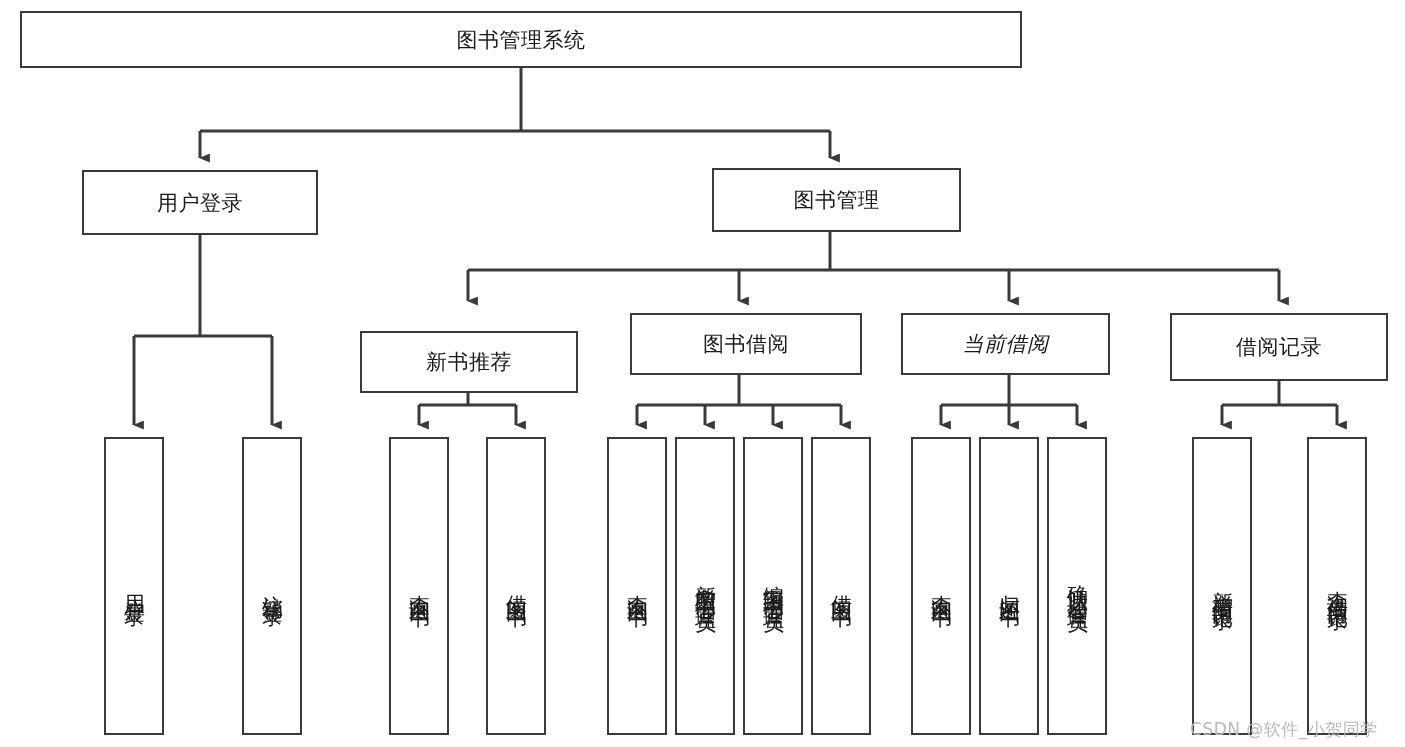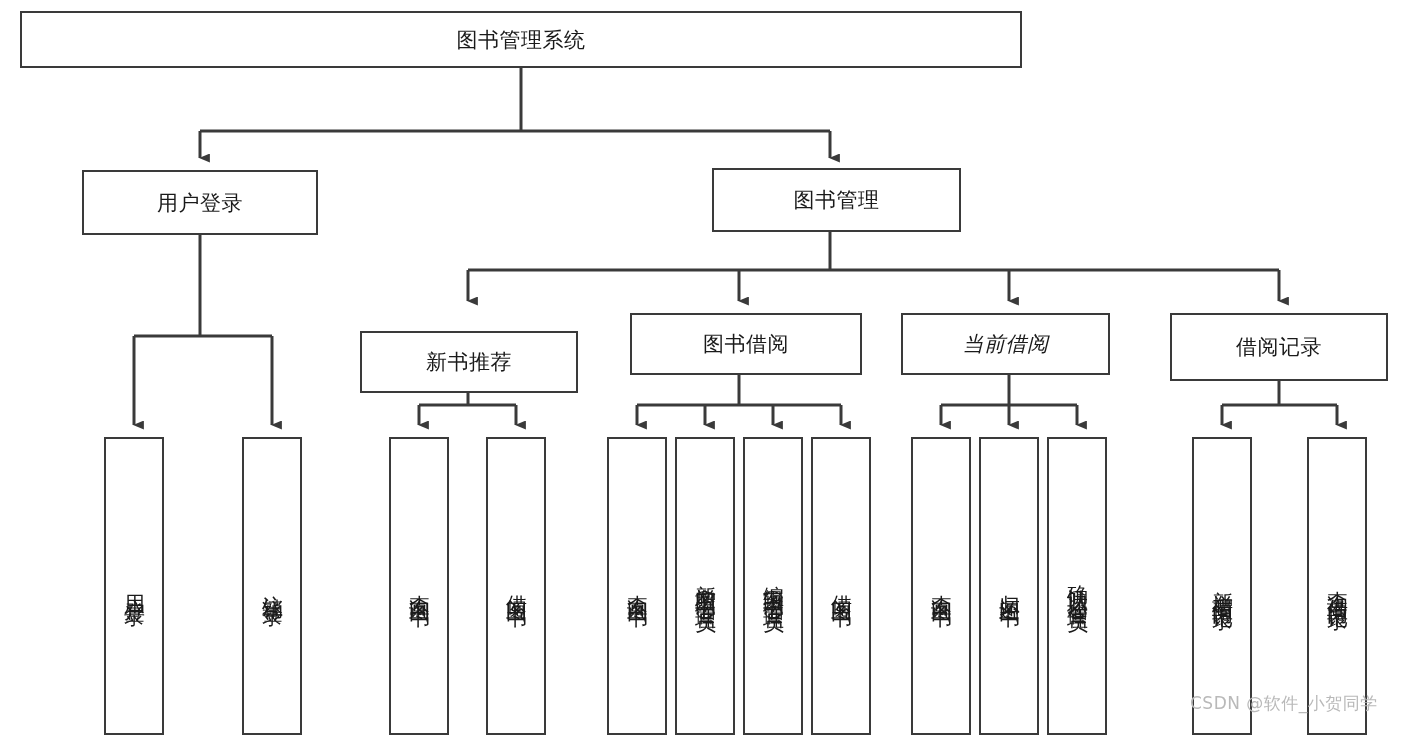--- a/index.html
+++ b/index.html
@@ -189,15 +189,15 @@
   </div>
 
   <div class="node node-v" style="left:1192px; top:437px; width:60px; height:298px;">
     <span class="vtext">新增借阅记录</span>
   </div>
 
   <div class="node node-v" style="left:1307px; top:437px; width:60px; height:298px;">
     <span class="vtext">查询借阅记录</span>
   </div>
 
-  <div class="watermark" style="left:1190px; top:692px;">CSDN @软件_小贺同学</div>
+  <div class="watermark" style="left:1190px; top:718px;">CSDN @软件_小贺同学</div>
 
 </div>
 
 </body></html>

